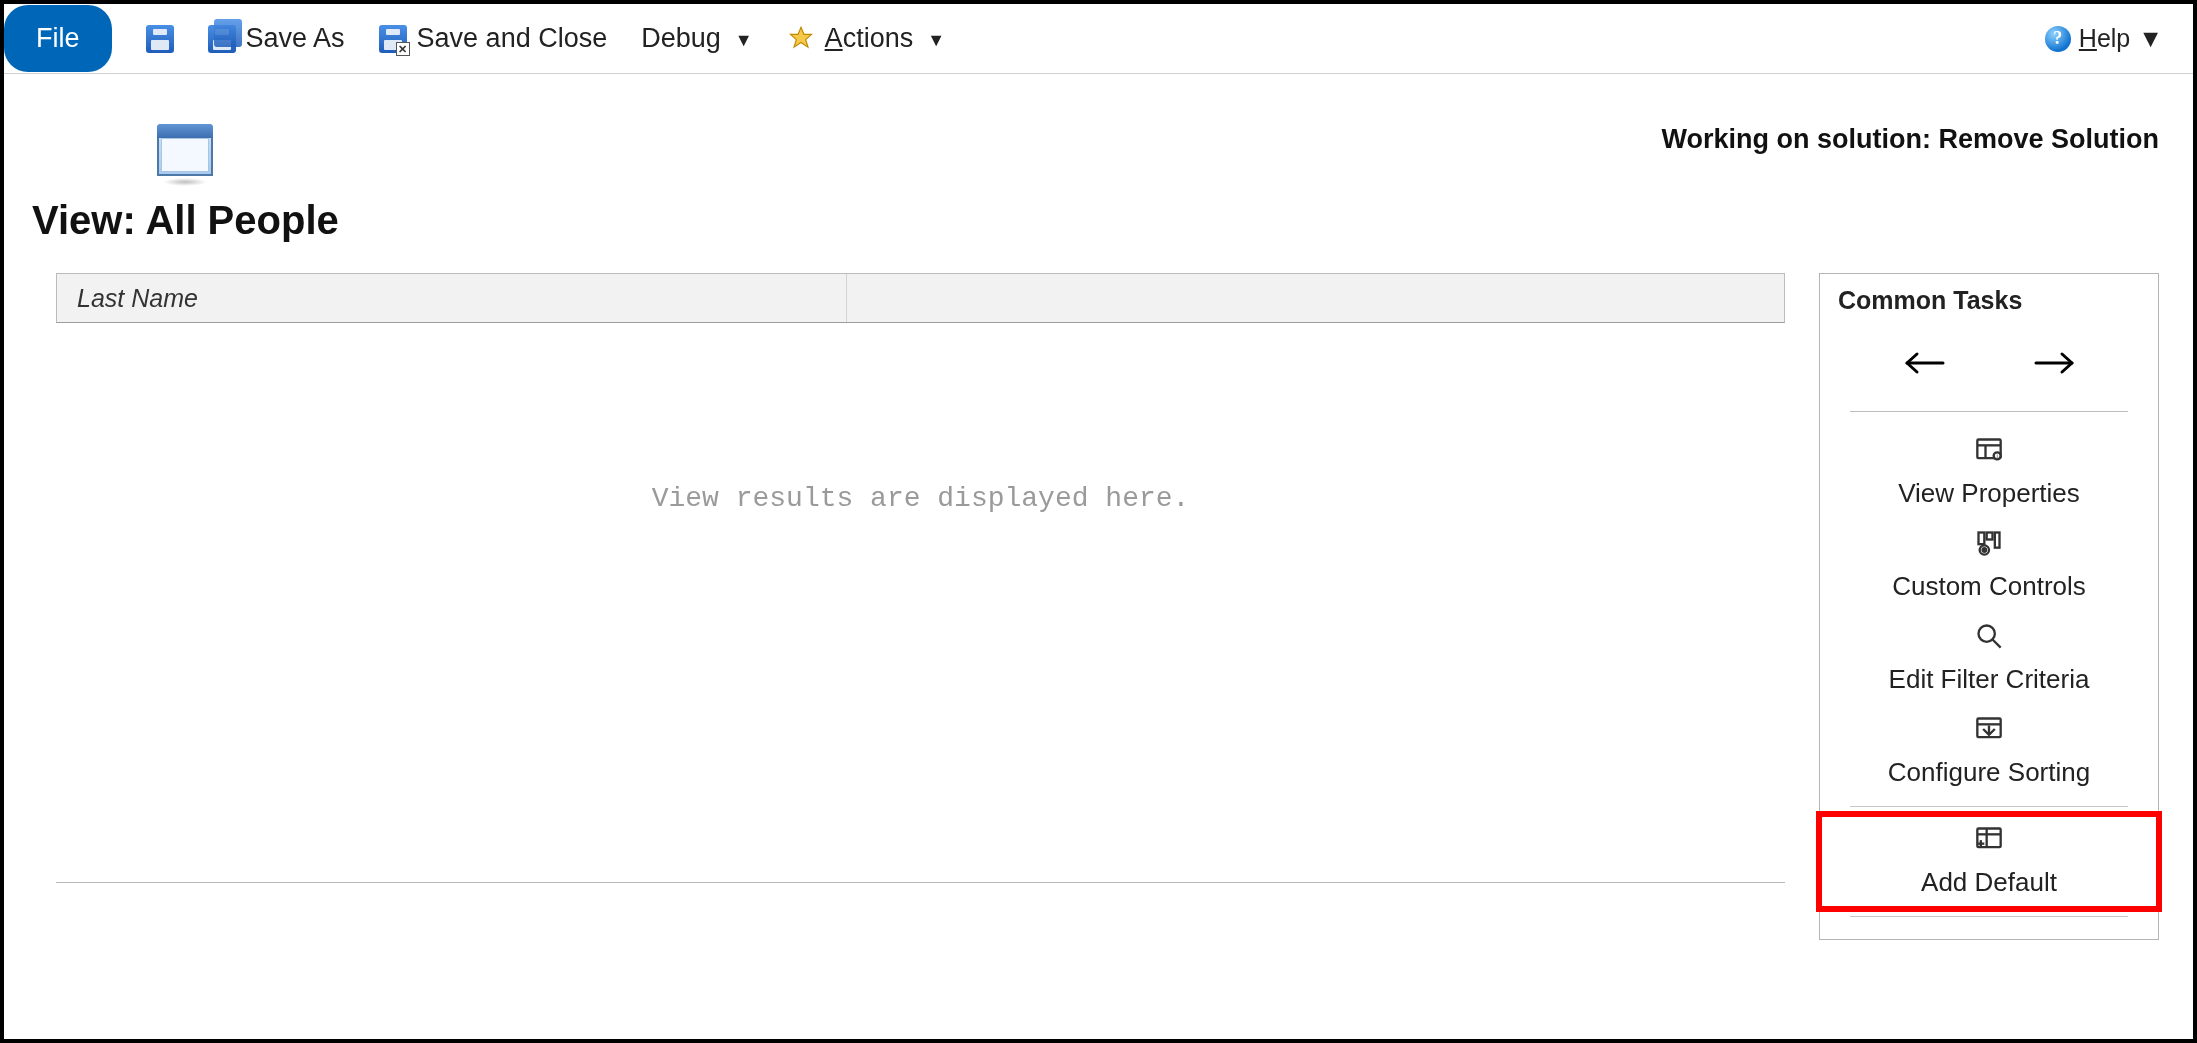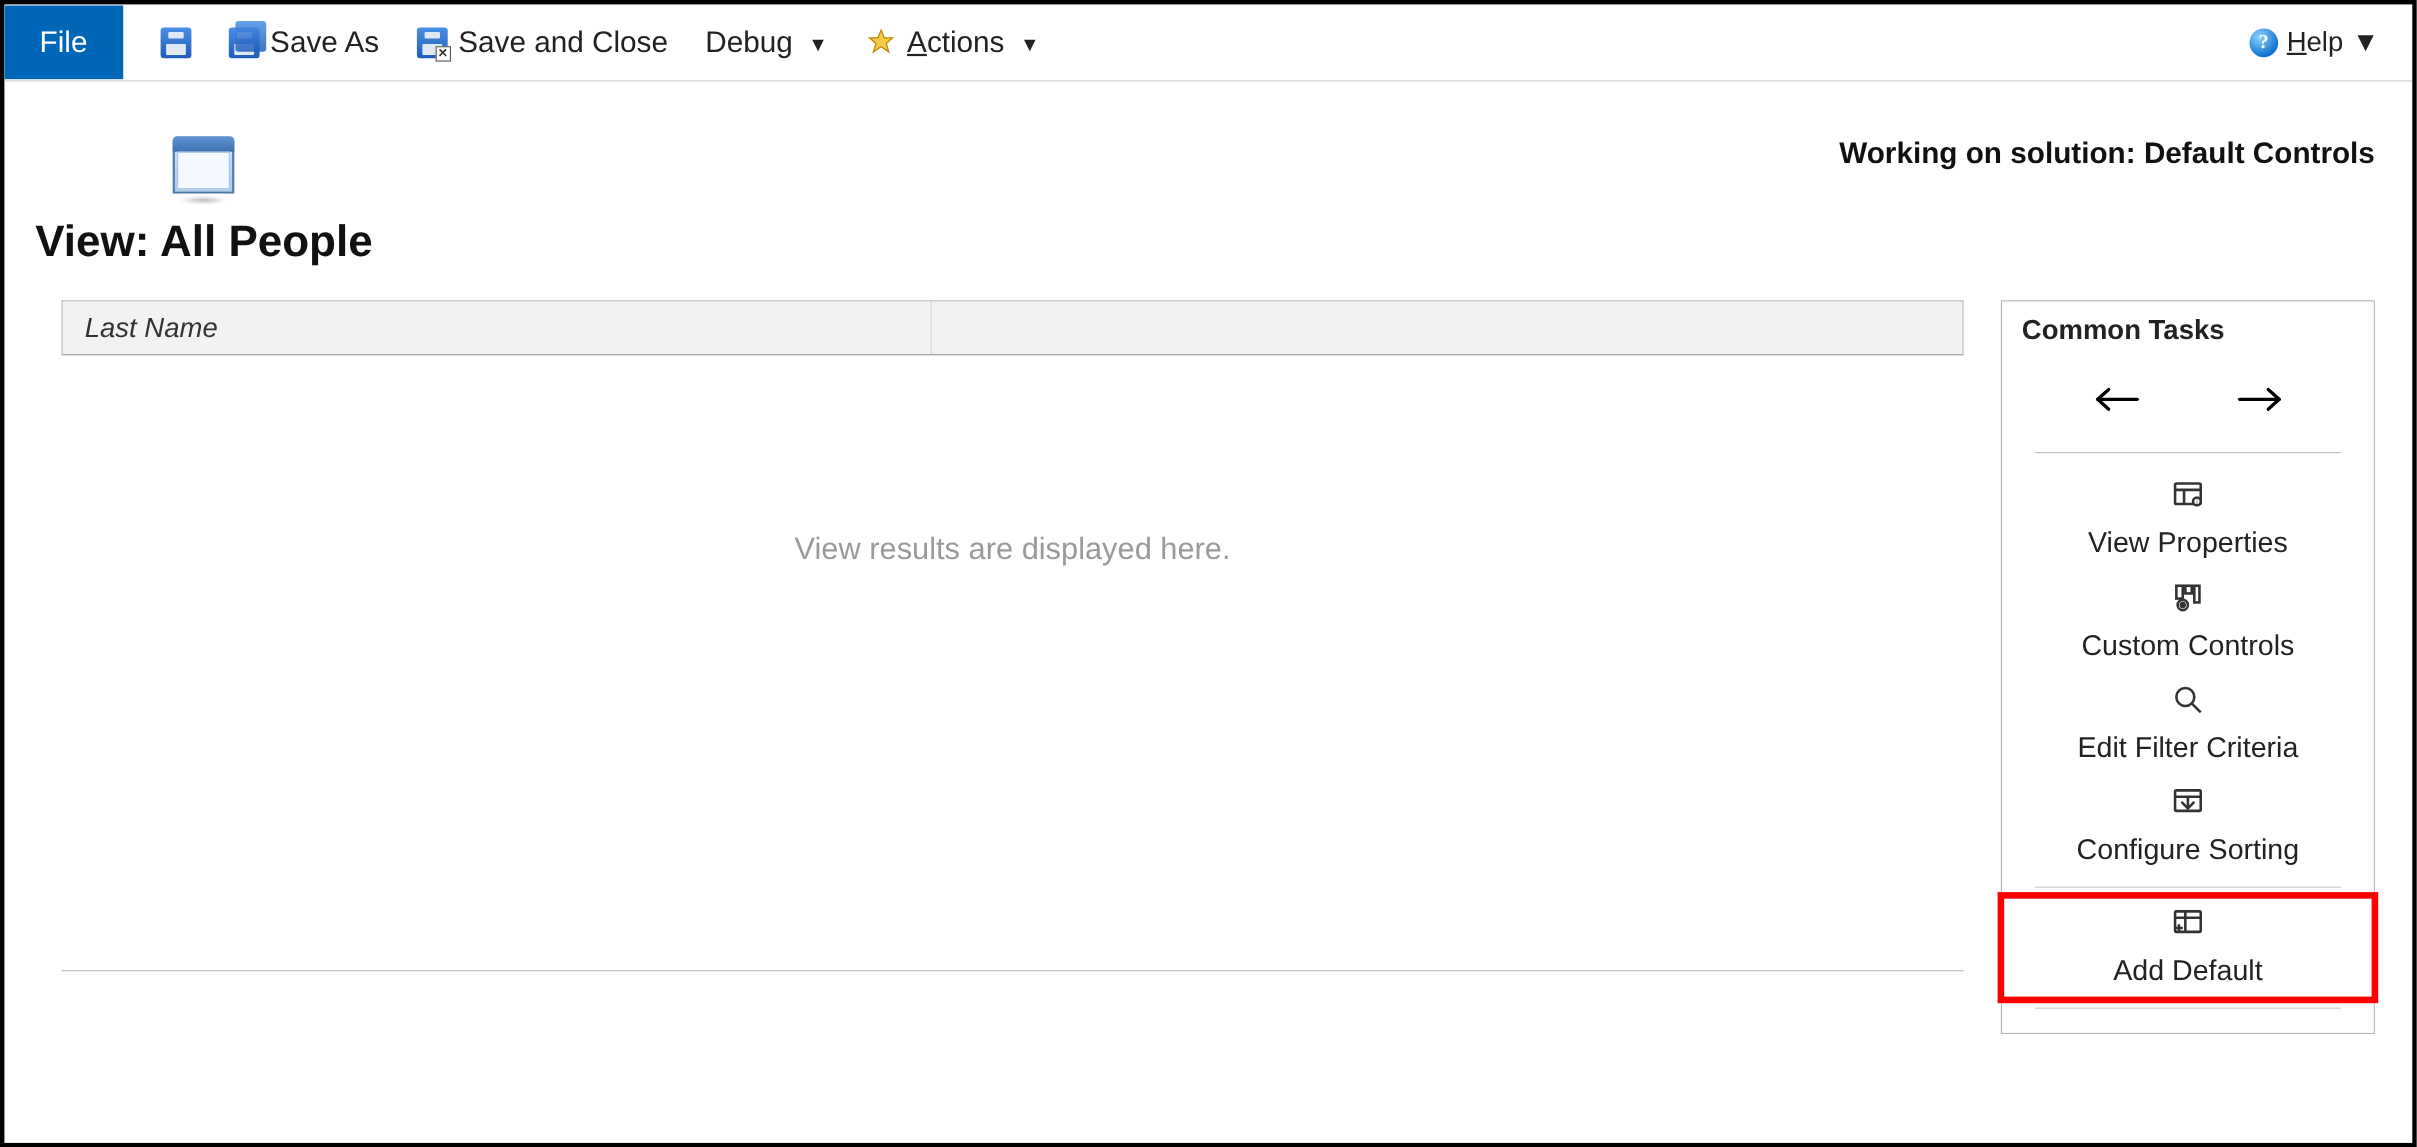--- a/index.html
+++ b/index.html
@@ -25,20 +25,21 @@
     .toolbar-left { display: flex; align-items: center; flex: 1; gap: 34px; }
     .file-tab {
       background: #0067b8;
       color: #fff;
       padding: 18px 32px;
       font-size: 27px;
       height: 100%;
       display: flex;
       align-items: flex-start;
       cursor: pointer;
+      border-radius: 24px;
     }
     .tb-item { display: flex; align-items: center; gap: 10px; cursor: pointer; font-size: 27px; color: #222; }
     .tb-item .caret { font-size: 18px; margin-left: 4px; position: relative; top: 2px; }
     .help-wrap { display: flex; align-items: center; gap: 8px; cursor: pointer; }
     .underline-first::first-letter { text-decoration: underline; }
 
     
     .icon-floppy, .icon-floppy2, .icon-floppy-x {
       width: 28px; height: 28px; position: relative;
     }
@@ -66,21 +67,21 @@
     .page-title .thin{ font-weight:600; }
 
     .solution-line{ margin-left:auto; font-size:27px; font-weight:700; color:#111; }
 
     
     .content-row{ display:flex; padding: 0 34px 0 52px; gap: 34px;}
 
     .grid-area{ flex:1; }
     .grid-header{ background:#f2f2f2; border:1px solid #bcbcbc; border-bottom:1px solid #9c9c9c; height:50px; display:flex; align-items:center;font-style:italic; }
     .grid-col-cell{ padding: 0 20px; width:790px; border-right:1px solid #d4d4d4; height:100%; display:flex; align-items:center; font-size:25px; color:#333; cursor:pointer;}
-    .grid-body{ height: 560px; border-bottom:1px solid #b8b8b8; display:flex; align-items:flex-start; justify-content:center; }
+    .grid-body{ height: 560px; border-bottom:1px solid #b8b8b8; display:flex; align-items:flex-start; justify-content:center;font-family:Liberation Mono, monospace; }
     .placeholder{ margin-top:160px; color:#9a9a9a; font-size:28px; }
 
     
     .tasks-panel{ width:340px; border:1px solid #b5b5b5; }
     .tasks-title{ padding:12px 18px 18px 18px; font-weight:700; font-size:25px; }
     .arrows-row{ display:flex; justify-content:space-around; padding: 10px 40px 28px 40px; }
     .arrow-btn{ width:60px; height:40px; display:flex; align-items:center; justify-content:center; cursor:pointer;}
     .arrow-btn svg{ width:48px; height:30px; stroke:#000; stroke-width:3; fill:none; stroke-linecap:round; stroke-linejoin:round; }
 
     .sep{ height:1px; background:#bdbdbd; margin: 0 30px; }
@@ -164,21 +165,21 @@
         <div class="body"></div>
         <div class="shadow"></div>
     </div>
     <div class="page-title">
       <span class="thin">View:</span>
       <span>All People</span>
     </div>
   </div>
   <div class="solution-line">
     <span>Working on solution:</span>
-    <span>Default Controls</span>
+    <span>Remove Solution</span>
   </div>
 </div>
 
 <div class="content-row">
 
   <div class="grid-area">
     <div class="grid-header">
       <div class="grid-col-cell">
         <span>Last Name</span>
       </div>

